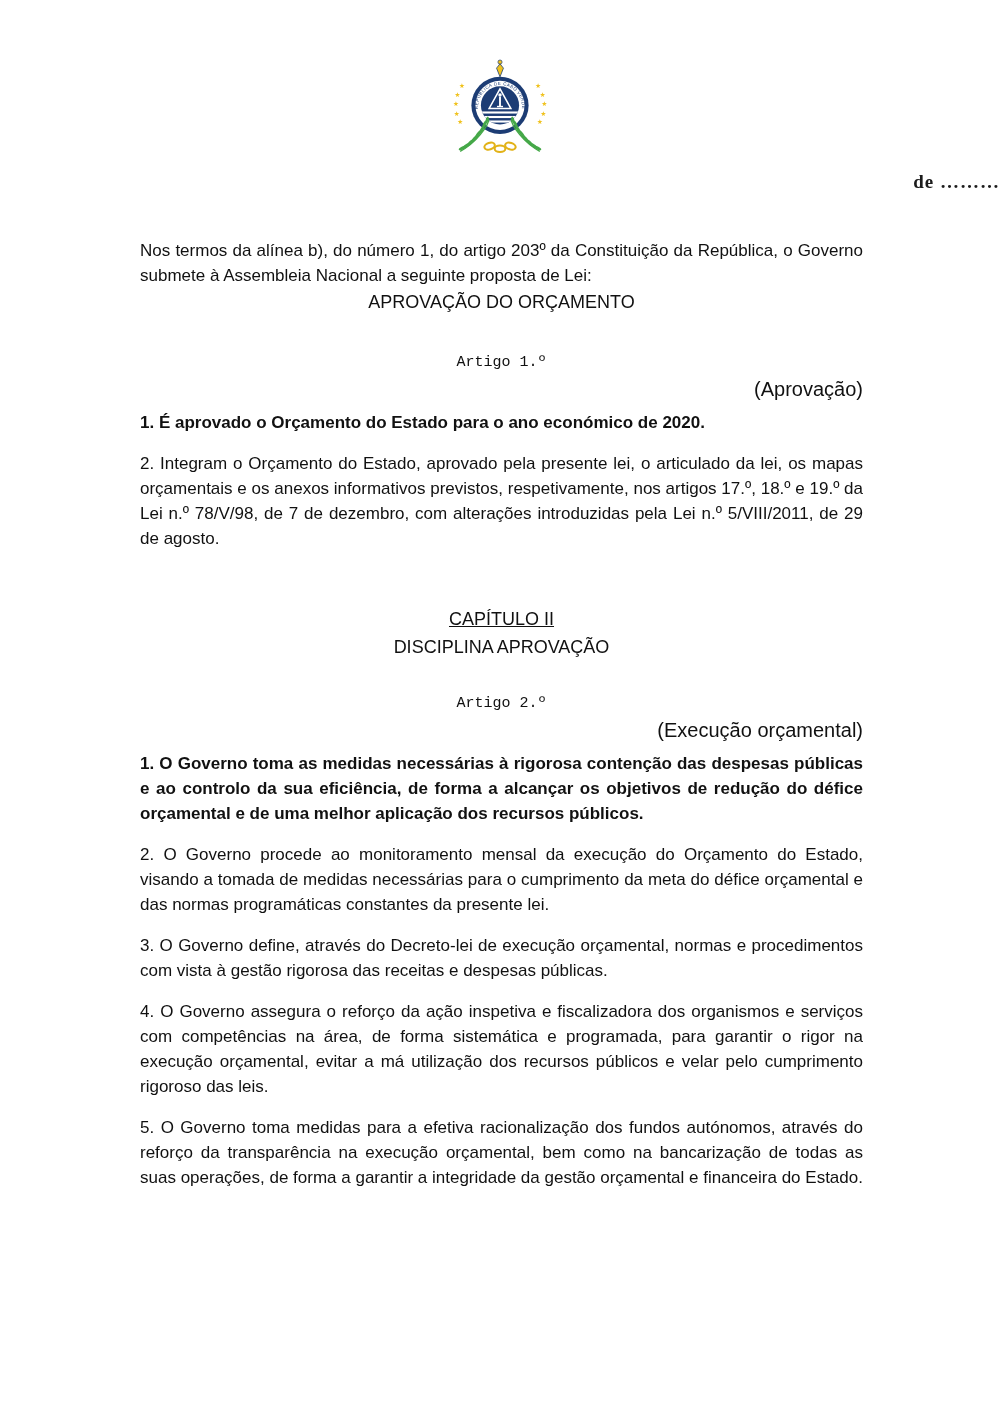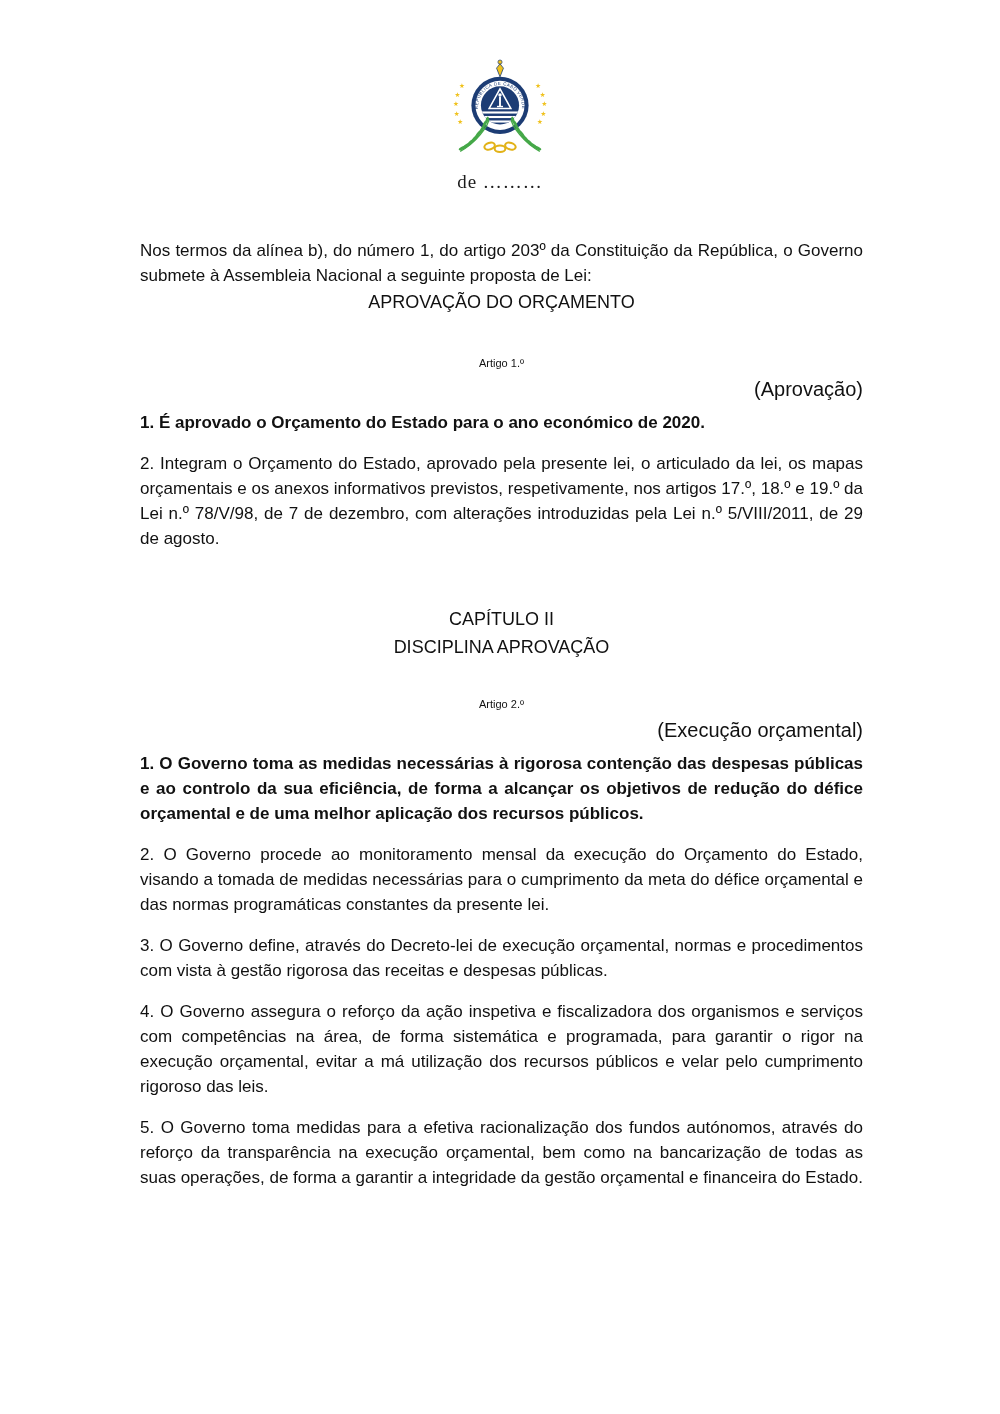--- a/index.html
+++ b/index.html
@@ -19,23 +19,23 @@
   }
   .law-no {
     margin-top: 24px;
     text-align: center;
     font-size: 19px;
     line-height: 24px;
     color: #1c1c1c;
   }
   .law-date {
     margin-top: 10px;
-    text-align: center;
+    text-align: right;
     font-family: "Liberation Serif", serif;
-    font-weight: normal;
+    font-weight: bold;
     font-size: 19px;
     line-height: 24px;
     letter-spacing: 1px;
     color: #1c1c1c;
   }
   .content {
     width: 723px;
     margin-left: 140px;
   }
   .body-par {
@@ -53,29 +53,30 @@
     line-height: 28px;
   }
   .chapter-title {
     text-align: center;
     font-size: 18px;
     line-height: 28px;
   }
   .article-label {
     margin-top: 34px;
     text-align: center;
-    font-size: 11px;
+    font-size: 15px;
     line-height: 26px;
+    font-family: Liberation Mono, monospace;
   }
   .article-title {
     text-align: right;
     font-size: 20px;
     line-height: 26px;
   }
-  .chapter2-label { margin-top: 54px; }
+  .chapter2-label { margin-top: 54px; text-decoration: underline; }
   .article2-label { margin-top: 30px; }
   .first-par { margin-top: 8px; font-weight: bold; }
   .star { font-size: 7.5px; fill: var(--yellow, #f0c02a); }
   .ringtext { font-size: 5.1px; letter-spacing: 0.55px; fill: var(--navy, #1c3c74); font-family: "Liberation Sans", sans-serif; }
 </style>
 </head>
 <body>
 
 <div class="page">
 

